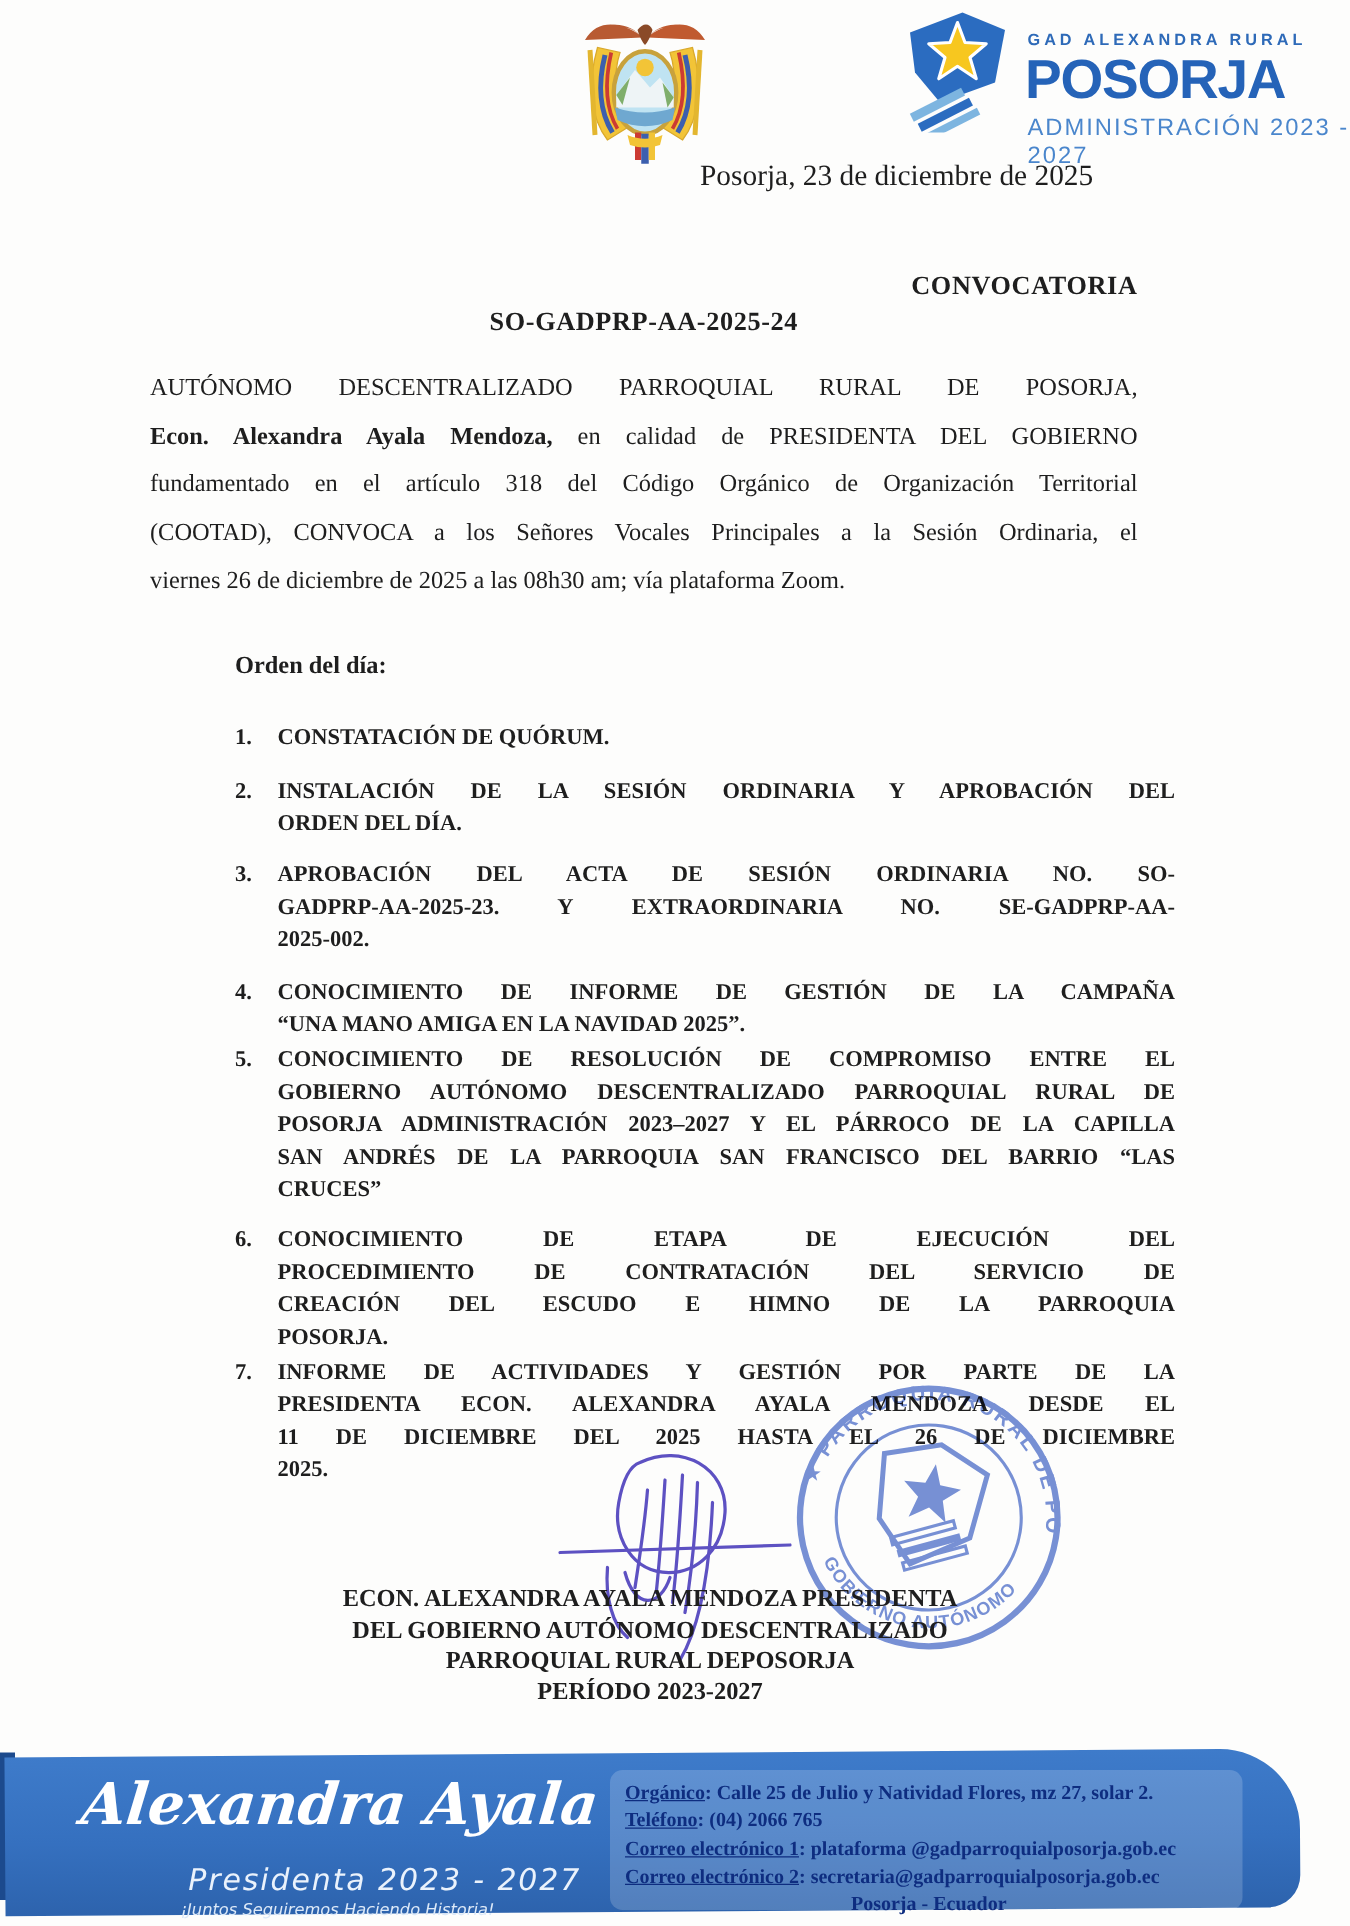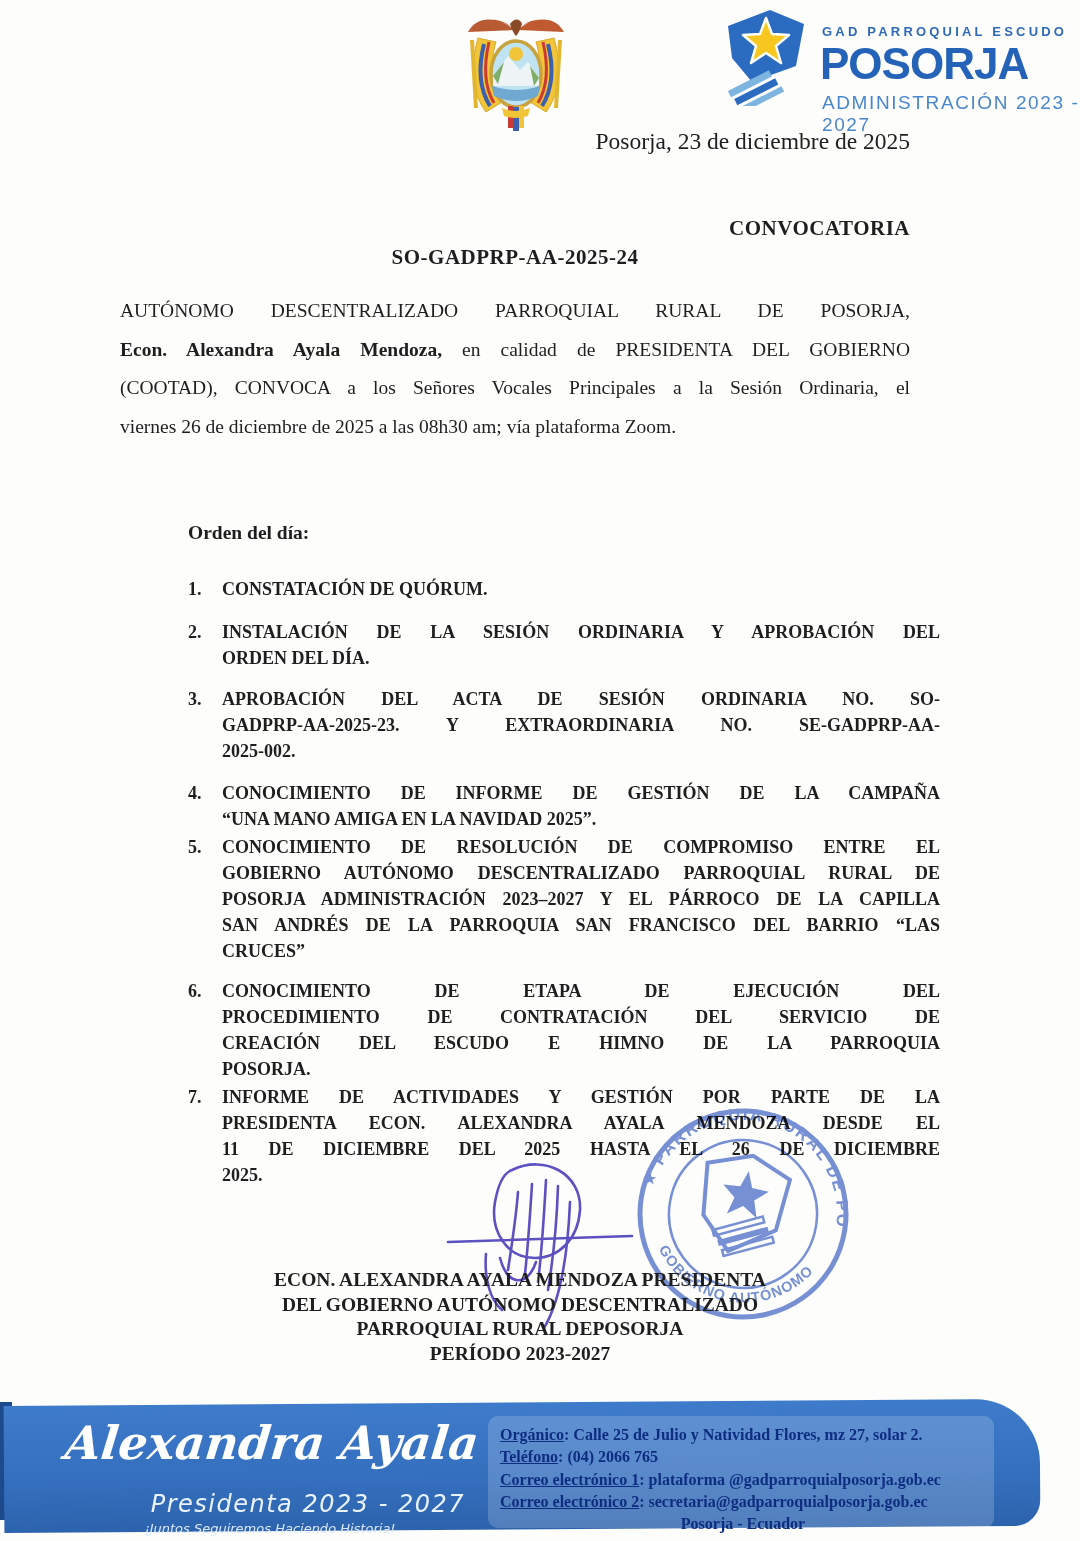--- a/index.html
+++ b/index.html
@@ -99,34 +99,35 @@
 
   <svg class="abs" style="left:718px;top:8px;" width="92" height="98" viewBox="0 0 92 98">
     <path d="M10,18 L52,2 L86,16 L78,58 L34,74 L14,50 Z" fill="#2b6cc0"></path>
     <path d="M48,10 L54,26 L71,27 L58,38 L63,55 L48,45 L33,55 L38,38 L25,27 L42,26 Z" fill="#f7c71f" stroke="#ffffff" stroke-width="2.5" stroke-linejoin="round"></path>
     <g transform="rotate(-27 34 82)">
       <rect x="12" y="72" width="46" height="7" fill="#7db5e0"></rect>
       <rect x="14" y="82" width="46" height="7" fill="#2b6cc0"></rect>
       <rect x="16" y="92" width="46" height="6" fill="#7db5e0"></rect>
     </g>
   </svg>
-  <div class="abs gad-line" style="left:822px;top:24px;">GAD PARROQUIAL ESCUDO</div>
+  <div class="abs gad-line" style="left:822px;top:24px;">GAD ALEXANDRA RURAL</div>
   <div class="abs logo-name" style="left:820px;top:42px;">POSORJA</div>
   <div class="abs admin-line" style="left:822px;top:92px;">ADMINISTRACIÓN 2023 - 2027</div>
 
-  <div class="abs date-line" style="left:560px;top:128px;width:350px;text-align:right;">Posorja, 23 de diciembre de 2025</div>
+  <div class="abs date-line" style="left:560px;top:128px;width:350px;text-align:left;">Posorja, 23 de diciembre de 2025</div>
 
   <div class="abs doc-title">CONVOCATORIA</div>
   <div class="abs doc-code">SO-GADPRP-AA-2025-24</div>
 
   <div class="abs intro">
     <div class="ln j">AUTÓNOMO DESCENTRALIZADO PARROQUIAL RURAL DE POSORJA,</div>
     <div class="ln j">
       <span class="lead">Econ. Alexandra Ayala Mendoza,</span><span> en calidad de PRESIDENTA DEL GOBIERNO</span>
     </div>
+    <div class="ln j">fundamentado en el artículo 318 del Código Orgánico de Organización Territorial</div>
     <div class="ln j">(COOTAD), CONVOCA a los Señores Vocales Principales a la Sesión Ordinaria, el</div>
     <div class="ln">viernes 26 de diciembre de 2025 a las 08h30 am; vía plataforma Zoom.</div>
   </div>
 
   <div class="abs orden">Orden del día:</div>
   <div class="abs agenda">
       <div class="agenda-item" style="margin-bottom: 17px;">
         <span class="agenda-num">1.</span>
         <div class="agenda-body">
           <div class="agenda-line">CONSTATACIÓN DE QUÓRUM.</div>

